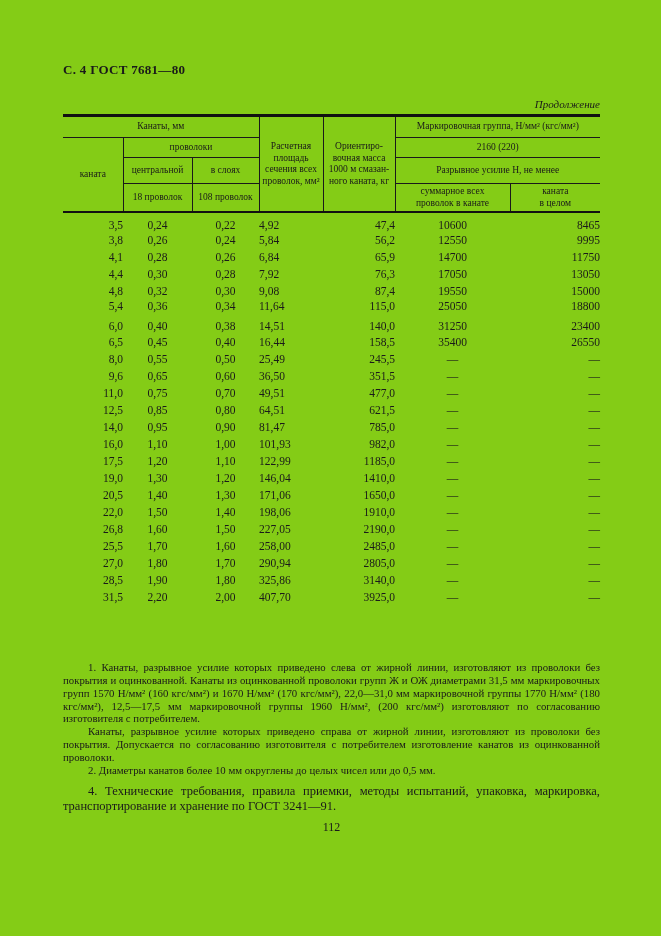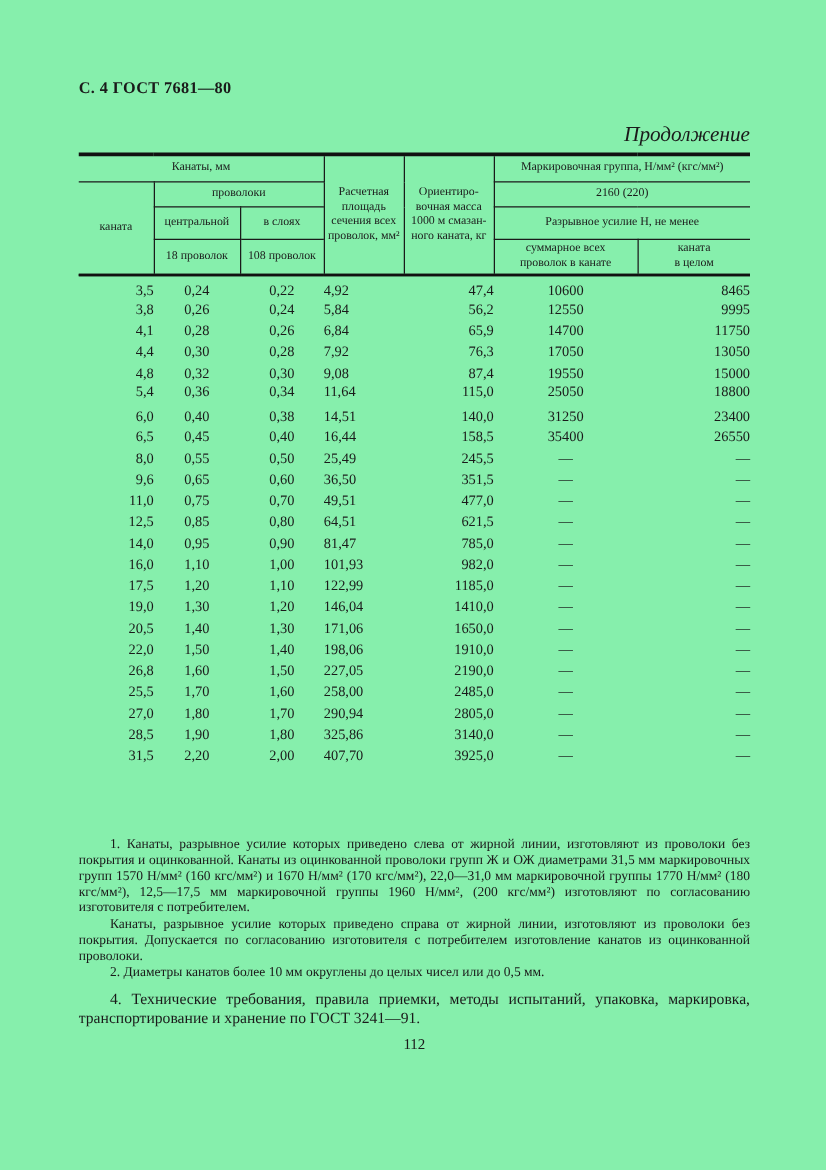--- a/index.html
+++ b/index.html
@@ -1,40 +1,40 @@
 <!DOCTYPE html>
 <html><head>
 <meta charset="utf-8">
 <style>
   * { margin: 0; padding: 0; box-sizing: border-box; }
   html, body { background: #e8e8e8; }
   .page {
     position: relative;
     width: 661px;
     height: 936px;
-    background: #86efac;
+    background: #84cc16;
     color: #1a1a1a;
     font-family: "Liberation Serif", "DejaVu Serif", serif;
     overflow: hidden;
     margin: 0 auto;
   }
   .content {
     position: absolute;
     left: 63px;
     top: 62px;
     width: 537px;
   }
   .doc-header {
     font-size: 13px;
     font-weight: bold;
     letter-spacing: 0.3px;
   }
   .continuation {
     margin-top: 20px;
-    font-size: 17px;
+    font-size: 11px;
     font-style: italic;
     text-align: right;
   }
 
   
   table.spec {
     margin-top: 4px;
     width: 537px;
     border-collapse: collapse;
     table-layout: fixed;

